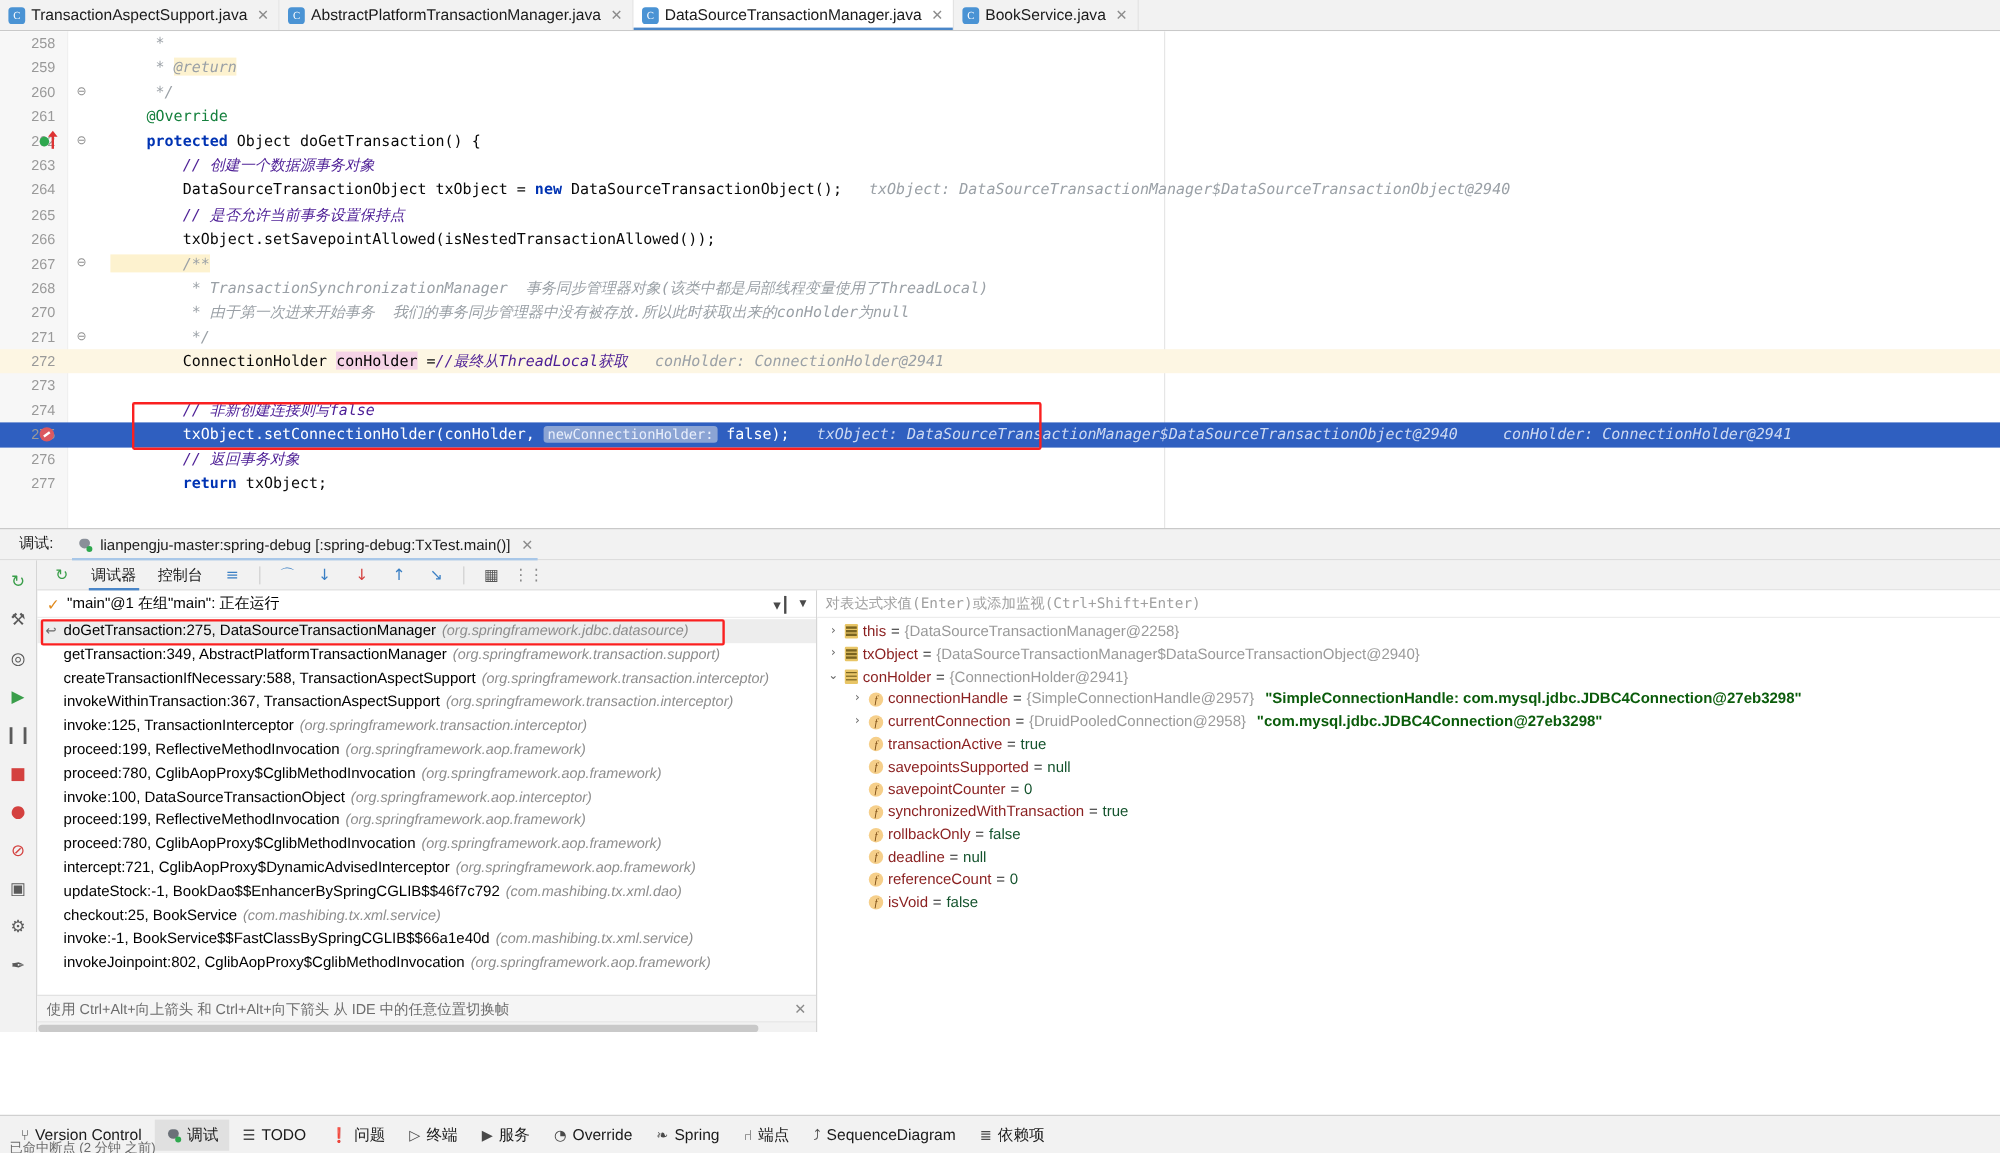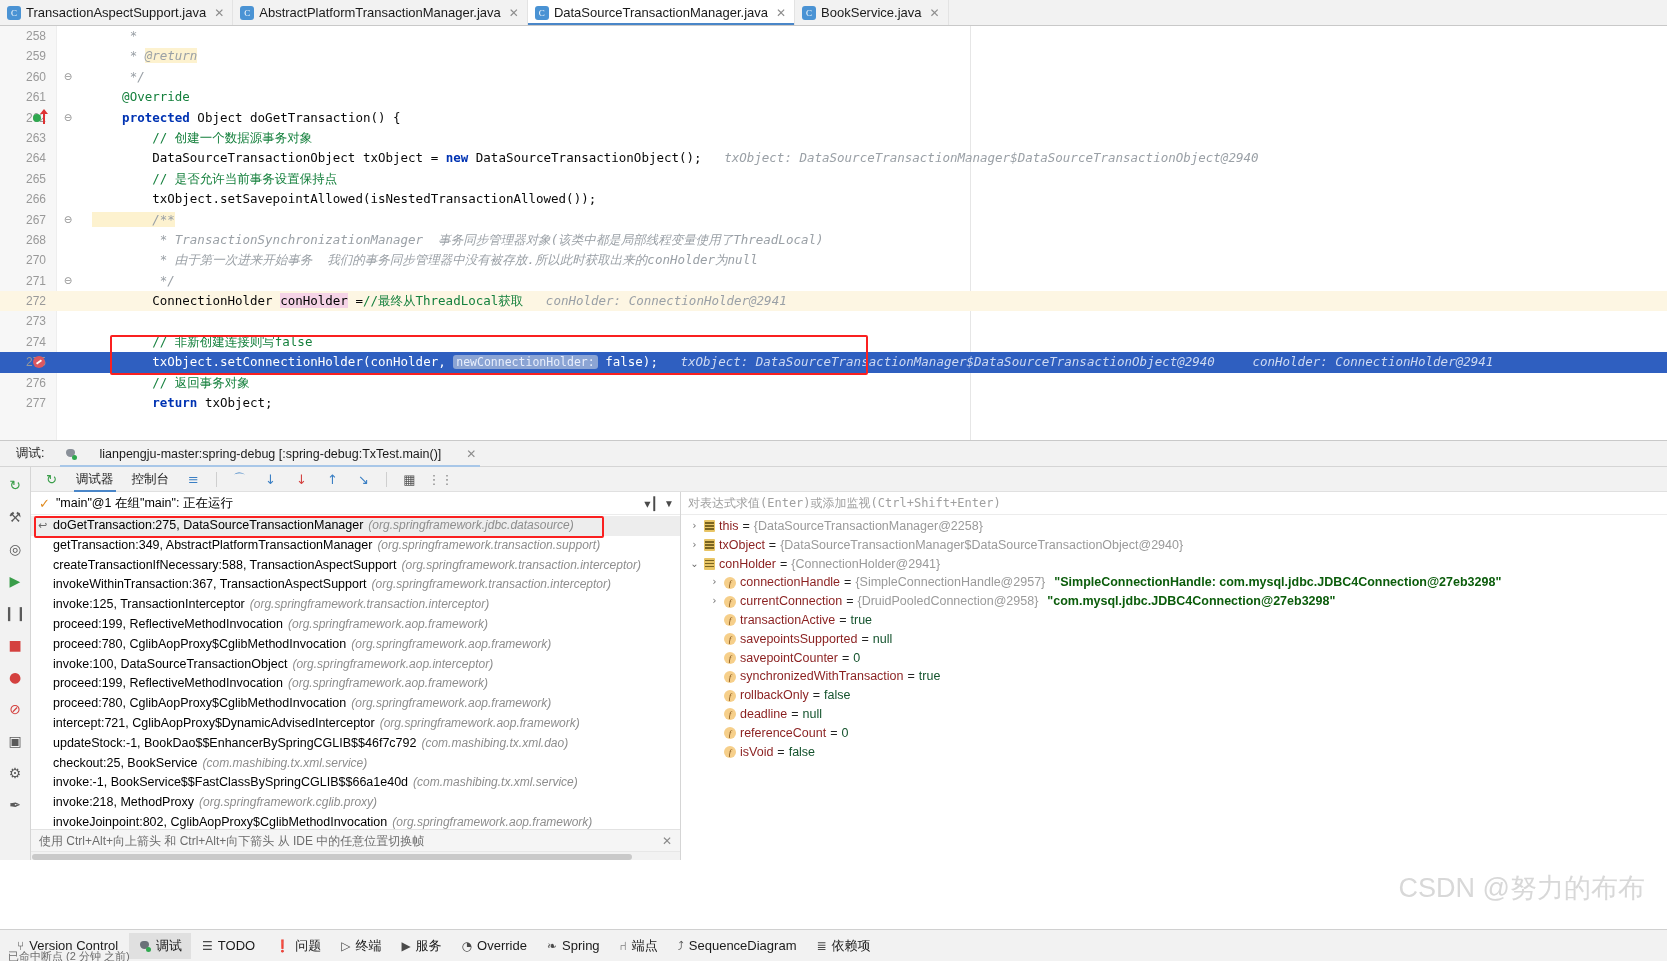--- a/index.html
+++ b/index.html
@@ -96,21 +96,21 @@
     border-radius: 50%; background: #db5860;
   }
   .bp-red::after {
     content: ""; position: absolute; left: 3px; top: 5px;
     width: 6px; height: 2px; background: #ffffff; transform: rotate(-35deg);
   }
 
   
   .kw   { color: #0033b3; font-weight: bold; }
   .ann  { color: #15803d; }
-  .cmt  { color: #15803d; }
+  .cmt  { color: #4c1d95; font-style: italic; }
   .cmt-hl { color: #9aa0a6; font-style: italic; background: #fdf2cf; }
   .jd   { color: #9aa0a6; font-style: italic; }
   .plain{ color: #080808; }
   .dbg  { color: #9aa0a6; font-style: italic; }
   .sel-text { color: #ffffff; }
   .sel-dbg  { color: #cdd9f2; font-style: italic; }
   .sel-hint { background: #8ba4d4; color: #e8eefb; border-radius: 3px; padding: 0 3px; font-size: 11.5px; }
   .varhl { background: #f5d3e6; }
 
   .redbox {
@@ -124,21 +124,21 @@
   }
 
   
   .debug-session {
     display: flex; align-items: center; height: 26px;
     background: #f2f2f2; border-top: 1px solid #c9c9c9;
     padding-left: 16px; gap: 12px;
   }
   .debug-label { font-size: 12.5px; color: #1a1a1a; }
   .session-tab {
-    display: flex; align-items: center; gap: 22px;
+    display: flex; align-items: center; gap: 6px;
     height: 26px; padding: 0 8px;
     font-size: 12.5px; position: relative; color: #1a1a1a;
   }
   .session-tab::after {
     content: ""; position: absolute; left: 4px; right: 4px; bottom: 0;
     height: 2px; background: #a8c7e8;
   }
   .bug-icon { width: 13px; height: 13px; position: relative; flex: none; }
   .bug-icon::before {
     content: ""; position: absolute; left: 2px; top: 2px; width: 9px; height: 8px;
@@ -440,24 +440,20 @@
               </div>
               <div class="frame">
                 <span>checkout:25, BookService</span>
                 <span class="pkg">(com.mashibing.tx.xml.service)</span>
               </div>
               <div class="frame">
                 <span>invoke:-1, BookService$$FastClassBySpringCGLIB$$66a1e40d</span>
                 <span class="pkg">(com.mashibing.tx.xml.service)</span>
               </div>
               <div class="frame">
-                <span>invoke:218, MethodProxy</span>
-                <span class="pkg">(org.springframework.cglib.proxy)</span>
-              </div>
-              <div class="frame">
                 <span>invokeJoinpoint:802, CglibAopProxy$CglibMethodInvocation</span>
                 <span class="pkg">(org.springframework.aop.framework)</span>
               </div>
             </div>
           <div class="frames-hint">
             <span>使用 Ctrl+Alt+向上箭头 和 Ctrl+Alt+向下箭头 从 IDE 中的任意位置切换帧</span>
             <span class="spacer"></span>
             <span style="color:#8a8a8a;">✕</span>
           </div>
           <div class="hscroll"></div>
@@ -560,21 +556,20 @@
                 <span class="vlit">false</span>
               </div>
             </div>
         </div>
       </div>
     </div>
   </div>
 
   <div class="redbox" style="left:34px; top:516px; width:570px; height:22px;"></div>
 
-  <div class="watermark">CSDN @努力的布布</div>
 
   <div class="statusbar" id="statusbar">
       <div class="sb-item">
         <span class="sb-ico">⑂</span>
         <span>Version Control</span>
       </div>
       <div class="sb-item active">
         <span class="sb-bug"></span>
         <span>调试</span>
       </div>

